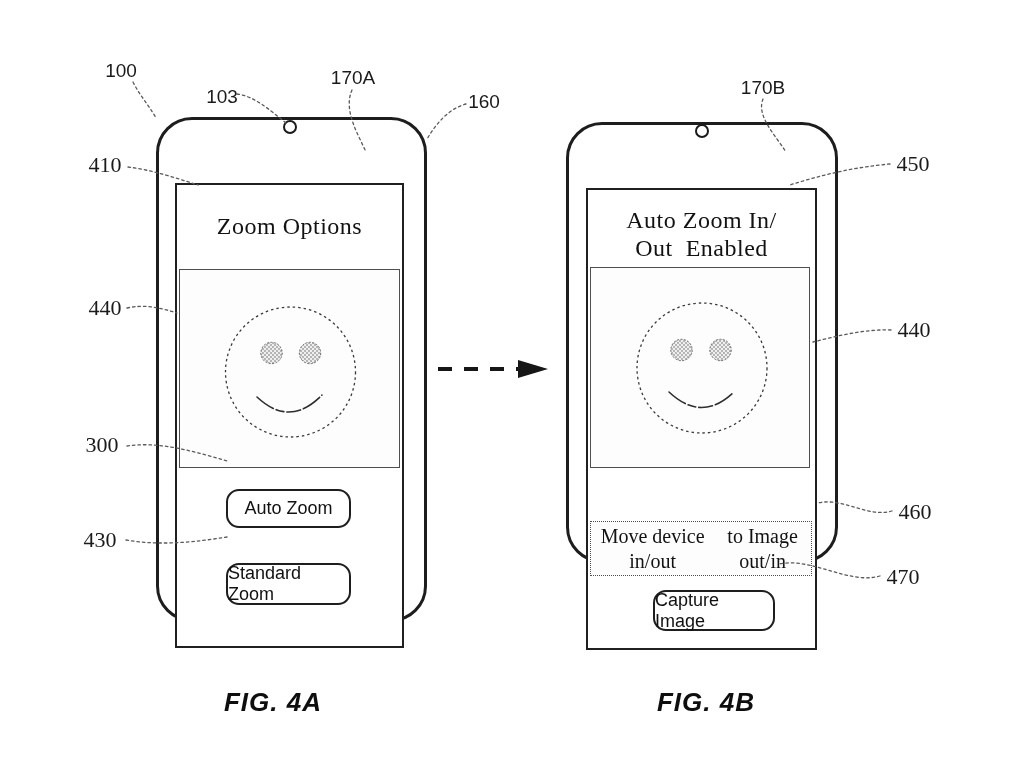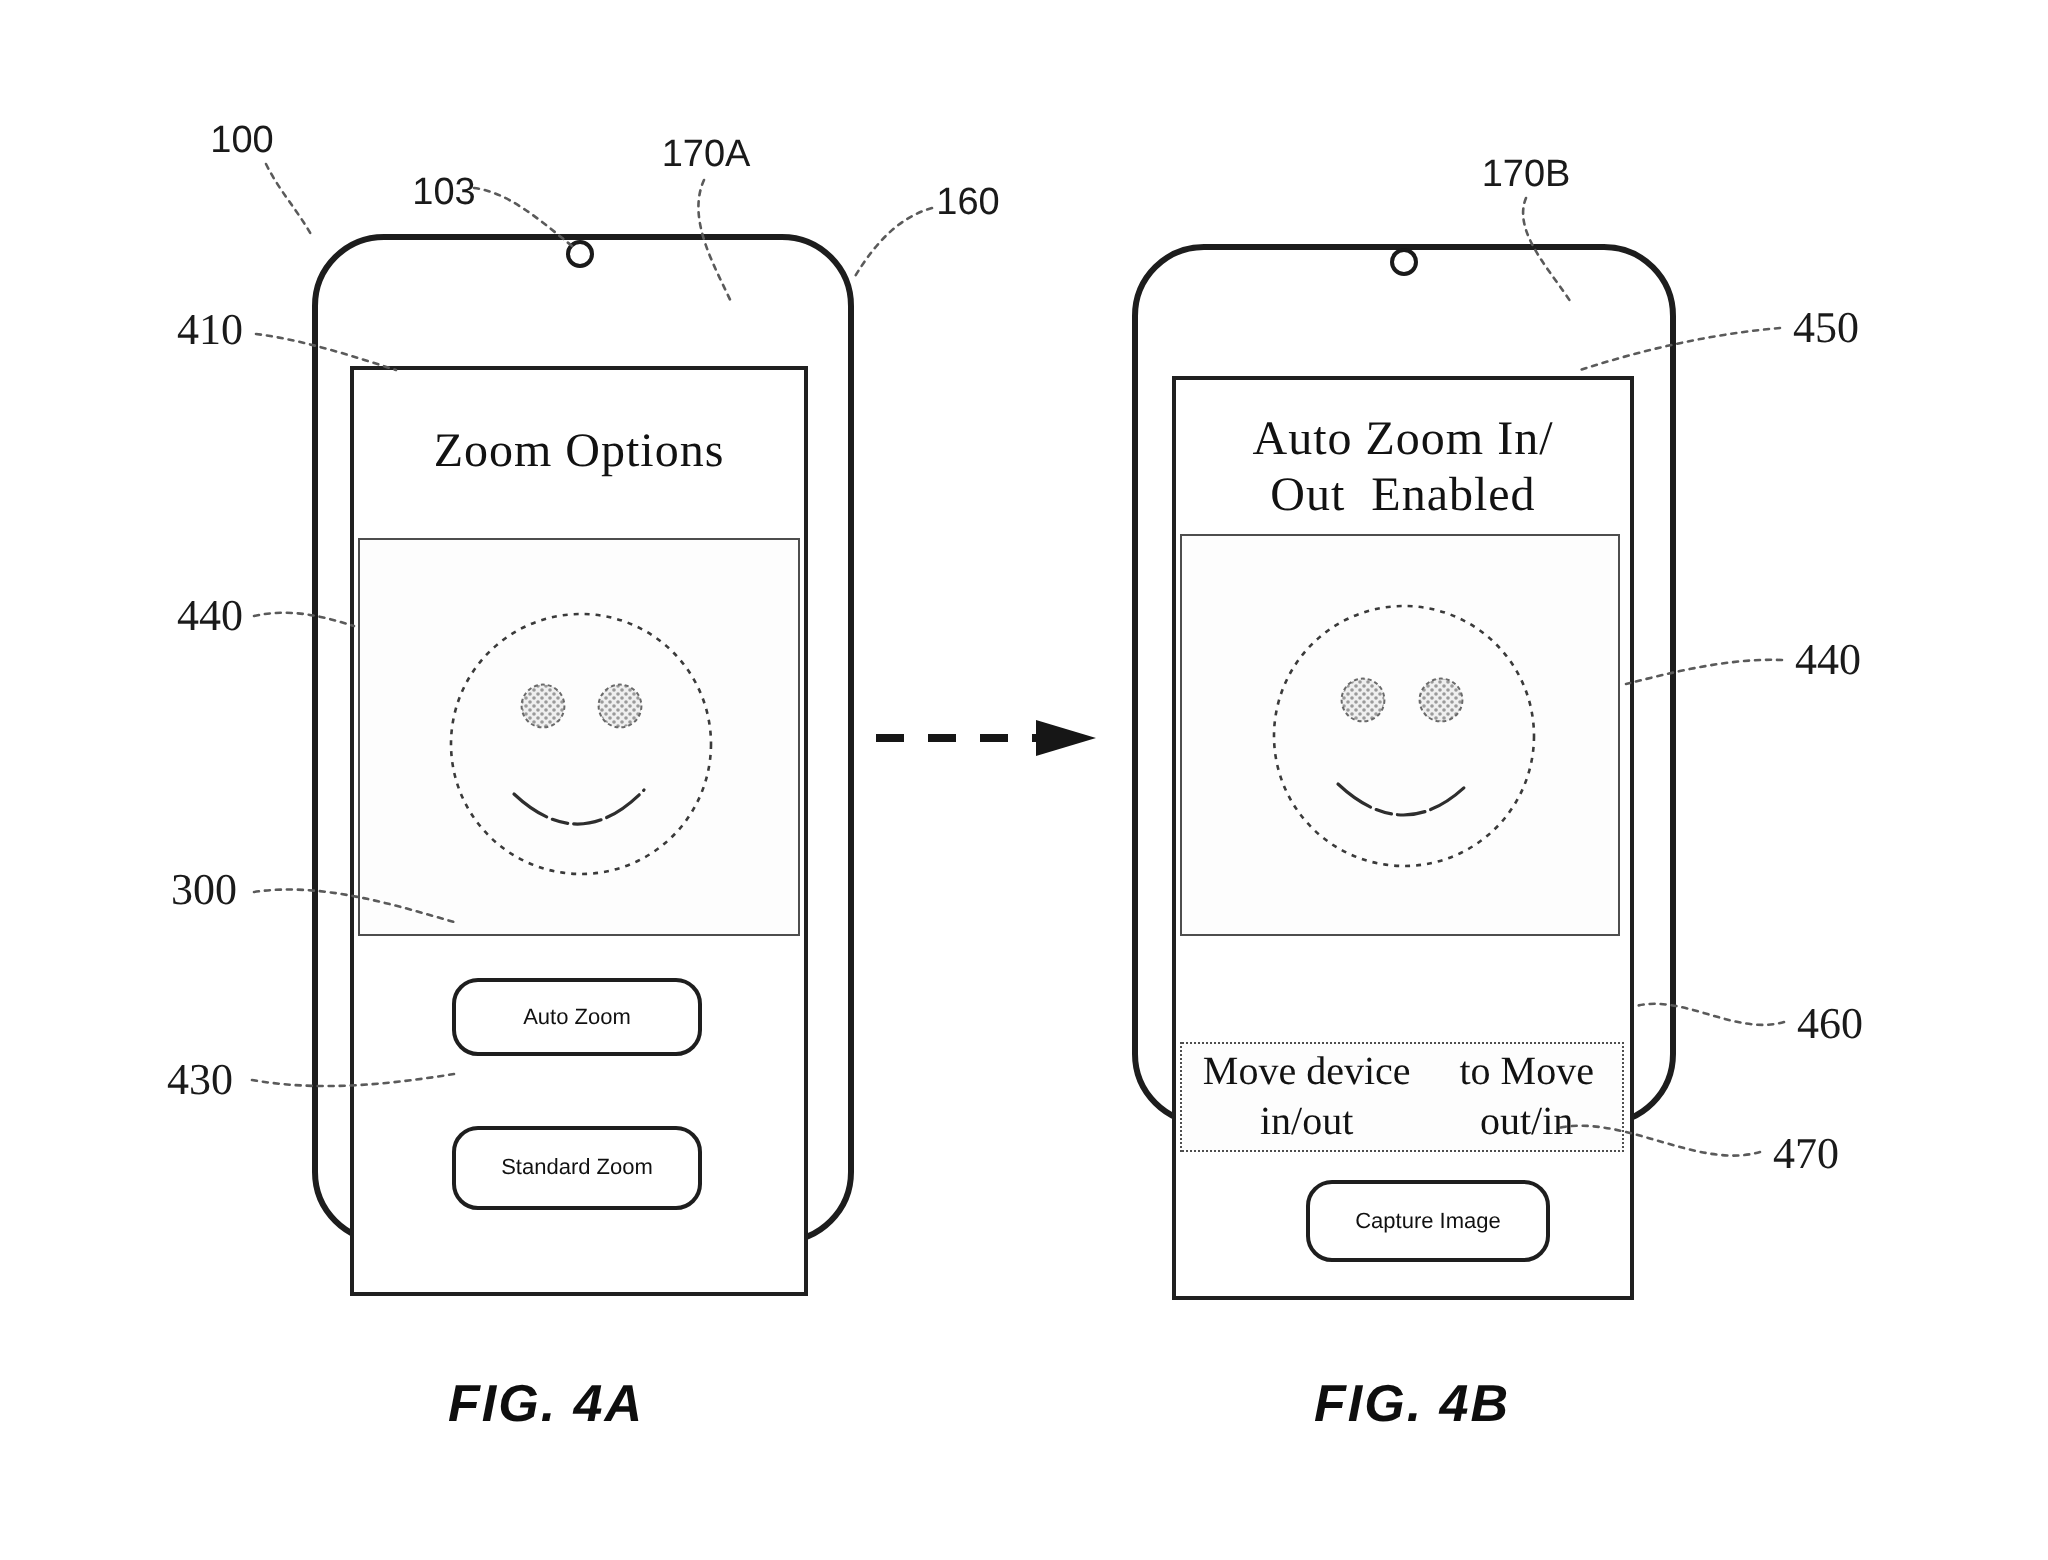--- a/index.html
+++ b/index.html
@@ -26,21 +26,21 @@
   }
   .preview{
     position:absolute;box-sizing:border-box;
     border:1.5px solid #4e4e4e;background:#fdfdfd;
   }
   .preview svg{position:absolute;left:0;top:0;}
   .pill-btn{
     position:absolute;box-sizing:border-box;
     border:2px solid #1e1e1e;border-radius:13px;background:#fff;
     display:flex;align-items:center;justify-content:center;
-    font-family:"Liberation Sans",sans-serif;font-size:11px;color:#111;
+    font-family:"Liberation Sans",sans-serif;font-size:18px;color:#111;
   }
   .instruction-box{
     position:absolute;box-sizing:border-box;
     border:1.5px dotted #4e4e4e;background:#fdfdfd;
     display:flex;flex-direction:row;align-items:center;justify-content:center;
     font-size:20px;line-height:25px;color:#121212;text-align:center;
   }
   
   .ref{
     position:absolute;transform:translate(-50%,-50%);white-space:nowrap;
@@ -102,21 +102,21 @@
             </pattern>
           </defs>
           <circle cx="111" cy="100" r="65" fill="none" stroke="#3a3a3a" stroke-width="1.3" stroke-dasharray="2.5 3"></circle>
           <circle cx="90.5" cy="82" r="10.7" fill="url(#dotsB)" stroke="#6a6a6a" stroke-width="1" stroke-dasharray="2 1.5"></circle>
           <circle cx="129.5" cy="82" r="10.7" fill="url(#dotsB)" stroke="#6a6a6a" stroke-width="1" stroke-dasharray="2 1.5"></circle>
           <path d="M78,124 Q111,155 143,124" fill="none" stroke="#2e2e2e" stroke-width="1.6" stroke-dasharray="20 3 8 3 14 3" stroke-linecap="round"></path>
         </svg>
       </div>
       <div class="instruction-box" style="left:2px;top:331px;width:222px;height:55px;">
         <div>Move device in/out</div>
-        <div>to Move out/in</div>
+        <div>to Image out/in</div>
       </div>
       <div class="pill-btn" style="left:65px;top:400px;width:122px;height:41px;">Capture Image</div>
     </div>
   </div>
 
   <svg id="overlay" width="1024" height="780" viewBox="0 0 1024 780">
     <path class="leader" d="M133,82 C140,96 148,104 156,118"></path>
     <path class="leader" d="M237,94 C254,96 270,110 286,123"></path>
     <path class="leader" d="M352,90 C343,110 358,134 366,152"></path>
     <path class="leader" d="M466,104 C448,109 436,124 427,139"></path>

